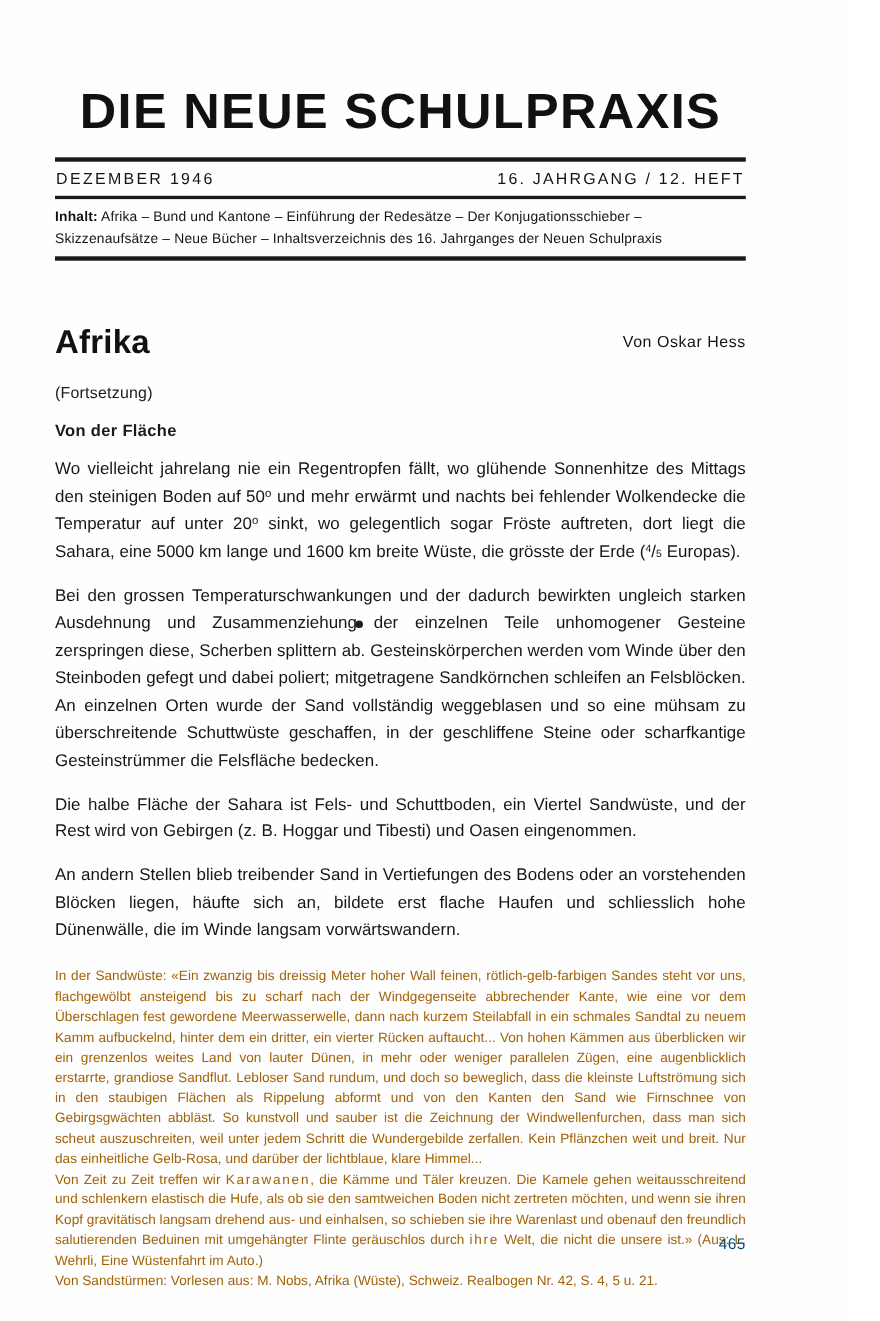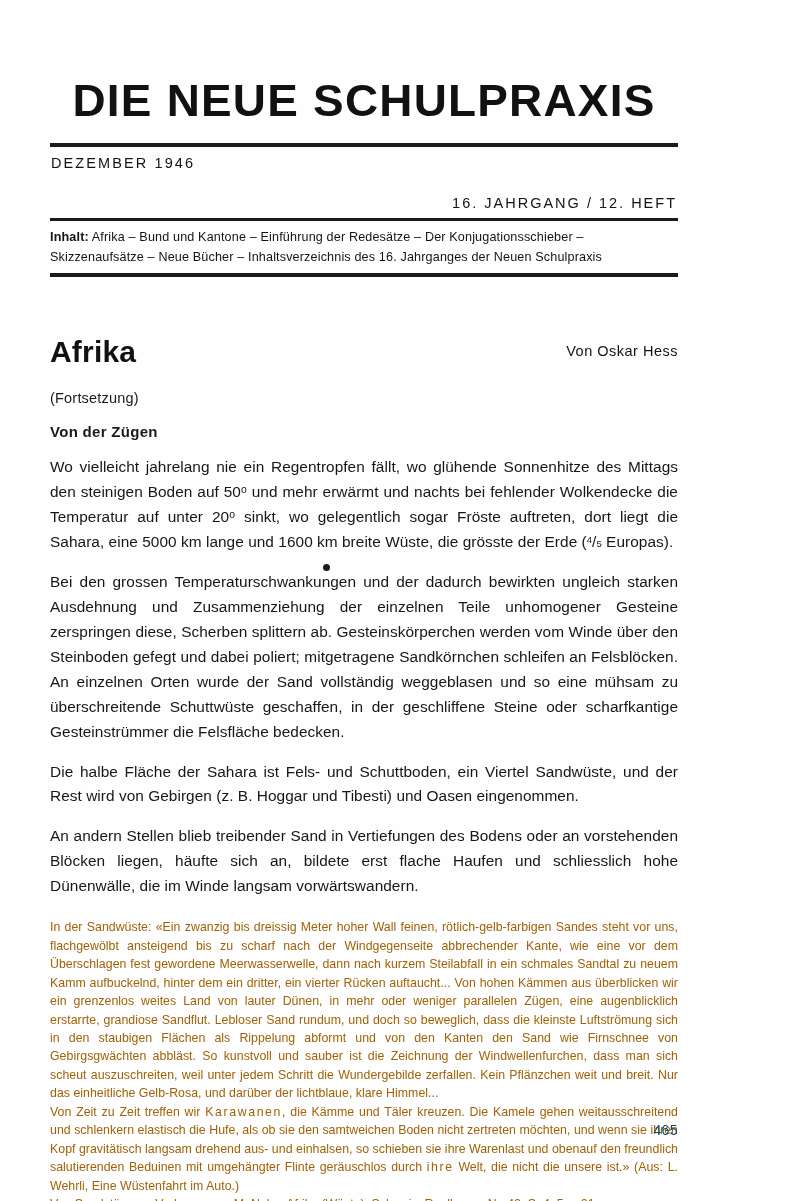--- a/index.html
+++ b/index.html
@@ -58,21 +58,21 @@
     display: flex;
     justify-content: space-between;
     align-items: flex-start;
     font-size: 14.5px;
     letter-spacing: 2.1px;
     font-weight: normal;
     padding: 8px 1px 7px 1px;
     color: #141414;
     white-space: nowrap;
   }
-  .issueline .right { letter-spacing: 2.0px; margin-top: 40px; }
+  .issueline .right { letter-spacing: 2.0px; }
 
   .toc {
     font-size: 12.6px;
     line-height: 1.55;
     padding: 7px 0 6px 0;
     color: #141414;
     letter-spacing: 0.15px;
   }
   .toc b { font-weight: bold; }
   .toc .l2 { display: block; }
@@ -188,21 +188,21 @@
     </div>
 
     <div class="rule-thick"></div>
 
     <div class="article-head">
       <div class="article-title">Afrika</div>
       <div class="byline">Von Oskar Hess</div>
     </div>
 
     <div class="contnote">(Fortsetzung)</div>
-    <div class="subhead">Von der Zügen</div>
+    <div class="subhead">Von der Fläche</div>
 
     <div class="body-p">
       <span>Wo vielleicht jahrelang nie ein Regentropfen fällt, wo glühende Sonnenhitze des Mittags den steinigen Boden auf 50</span><sup class="deg">o</sup><span> und mehr erwärmt und nachts bei fehlender Wolkendecke die Temperatur auf unter 20</span><sup class="deg">o</sup><span> sinkt, wo gelegentlich sogar Fröste auftreten, dort liegt die Sahara, eine 5000 km lange und 1600 km breite Wüste, die grösste der Erde (</span><span class="frac"><sup>4</sup>/<sub>5</sub></span><span> Europas).</span>
     </div>
 
     <div class="body-p">Bei den grossen Temperaturschwankungen und der dadurch bewirkten ungleich starken Ausdehnung und Zusammenziehung der einzelnen Teile unhomogener Gesteine zerspringen diese, Scherben splittern ab. Gesteinskörperchen werden vom Winde über den Steinboden gefegt und dabei poliert; mitgetragene Sandkörnchen schleifen an Felsblöcken. An einzelnen Orten wurde der Sand vollständig weggeblasen und so eine mühsam zu überschreitende Schuttwüste geschaffen, in der geschliffene Steine oder scharfkantige Gesteinstrümmer die Felsfläche bedecken.</div>
     <div class="body-p">Die halbe Fläche der Sahara ist Fels- und Schuttboden, ein Viertel Sandwüste, und der Rest wird von Gebirgen (z. B. Hoggar und Tibesti) und Oasen eingenommen.</div>
     <div class="body-p">An andern Stellen blieb treibender Sand in Vertiefungen des Bodens oder an vorstehenden Blöcken liegen, häufte sich an, bildete erst flache Haufen und schliesslich hohe Dünenwälle, die im Winde langsam vorwärtswandern.</div>
 
     <div class="quote-block">

